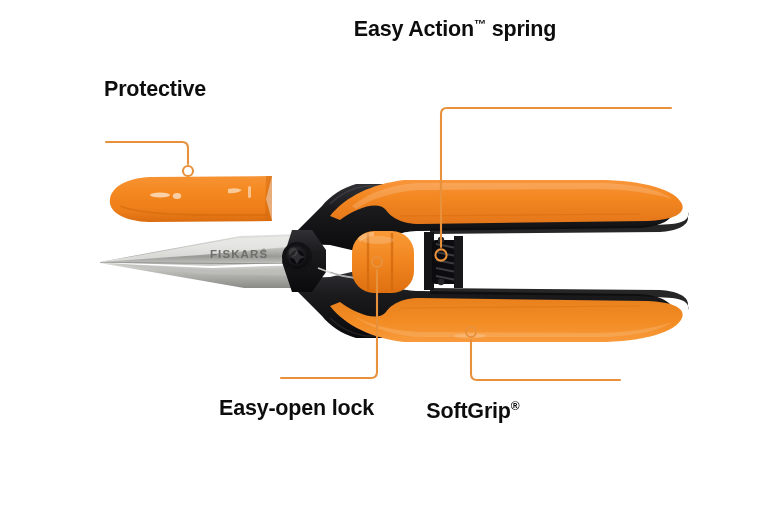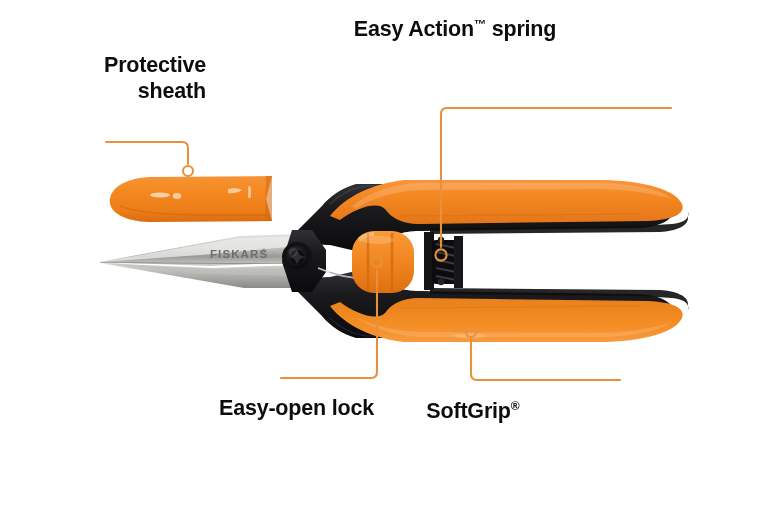--- a/index.html
+++ b/index.html
@@ -26,22 +26,22 @@
     white-space: nowrap;
   }
   .callout-label sup {
     font-size: 0.56em;
     vertical-align: super;
     line-height: 0;
     letter-spacing: 0;
   }
   #label-protective-sheath {
     left: 104px;
-    top: 52px;
-    text-align: right;
+    top: 76px;
+    text-align: left;
   }
   #label-easy-action {
     left: 455px;
     top: 16px;
     text-align: center;
   }
   #label-easy-open-lock {
     left: 219px;
     top: 395px;
     text-align: center;
@@ -233,21 +233,20 @@
 
       <g>
         <circle cx="471" cy="332" r="5" stroke-width="2.1"></circle>
         <path d="M471 340 L471 374 C471 378 473 380 477 380 L620 380"></path>
       </g>
     </g>
   </svg>
 
   <div class="callout-label" id="label-protective-sheath">
     <div>Protective</div>
-    <div>sheath</div>
   </div>
 
   <div class="callout-label" id="label-easy-action" style="transform: translateX(-50%);">
     <div><span>Easy Action</span><sup>™</sup><span> spring</span></div>
   </div>
 
   <div class="callout-label" id="label-easy-open-lock">
     <div>Easy-open lock</div>
   </div>
 

